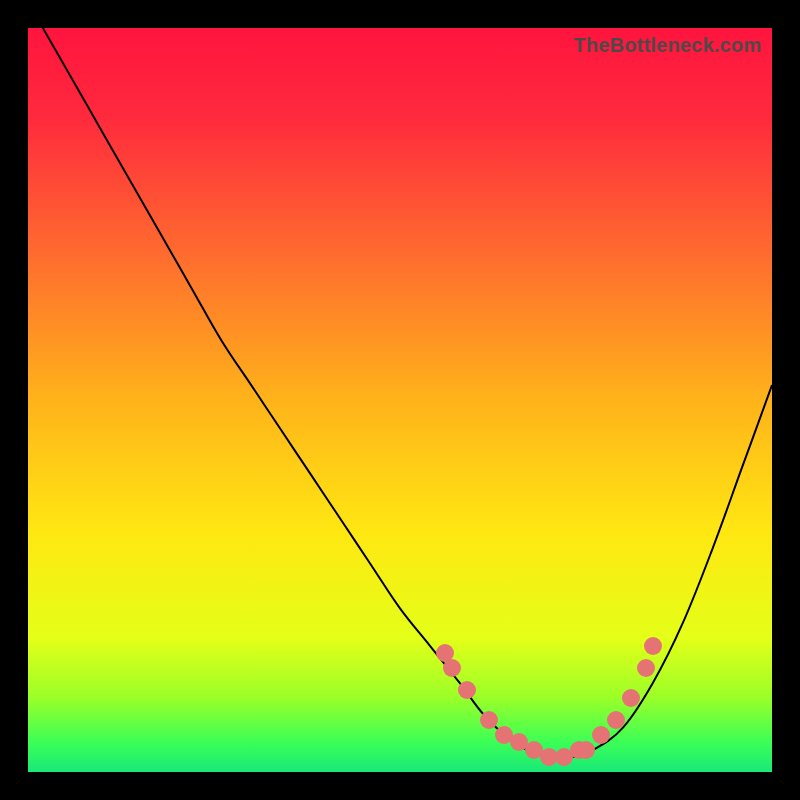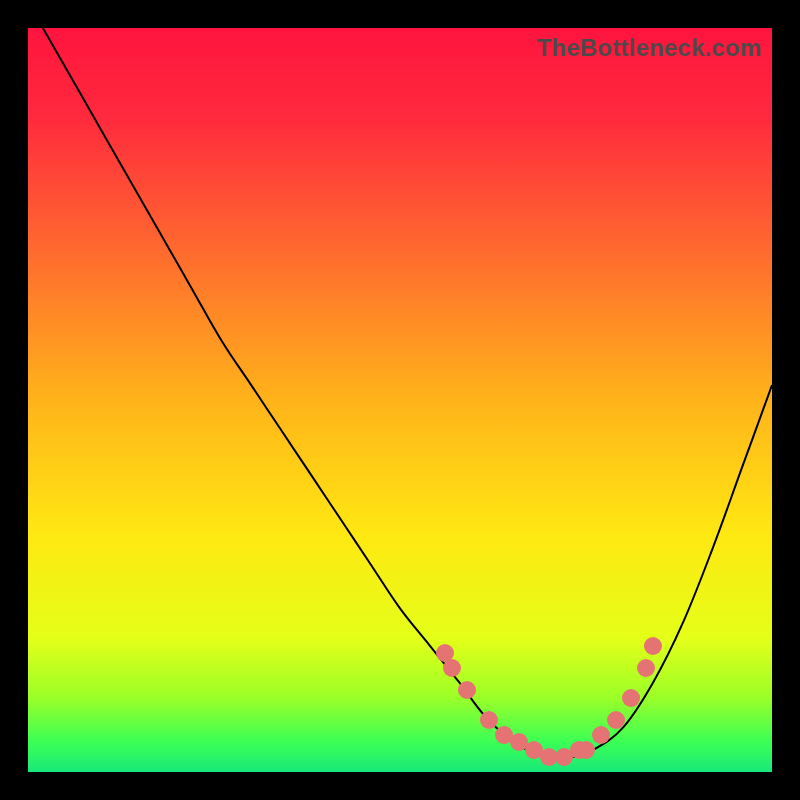--- a/index.html
+++ b/index.html
@@ -28,21 +28,21 @@
   }
   .gradient {
     position: absolute;
     left: 0; top: 0; right: 0; bottom: 0;
   }
   .watermark {
     position: absolute;
     top: 6px;
     right: 10px;
     font-family: Arial, Helvetica, sans-serif;
-    font-size: 24px;
+    font-size: 20px;
     font-weight: 600;
     color: #4a4a4a;
     letter-spacing: 0.2px;
   }
   svg.curve {
     position: absolute;
     left: 0; top: 0;
     width: 744px;
     height: 744px;
   }

